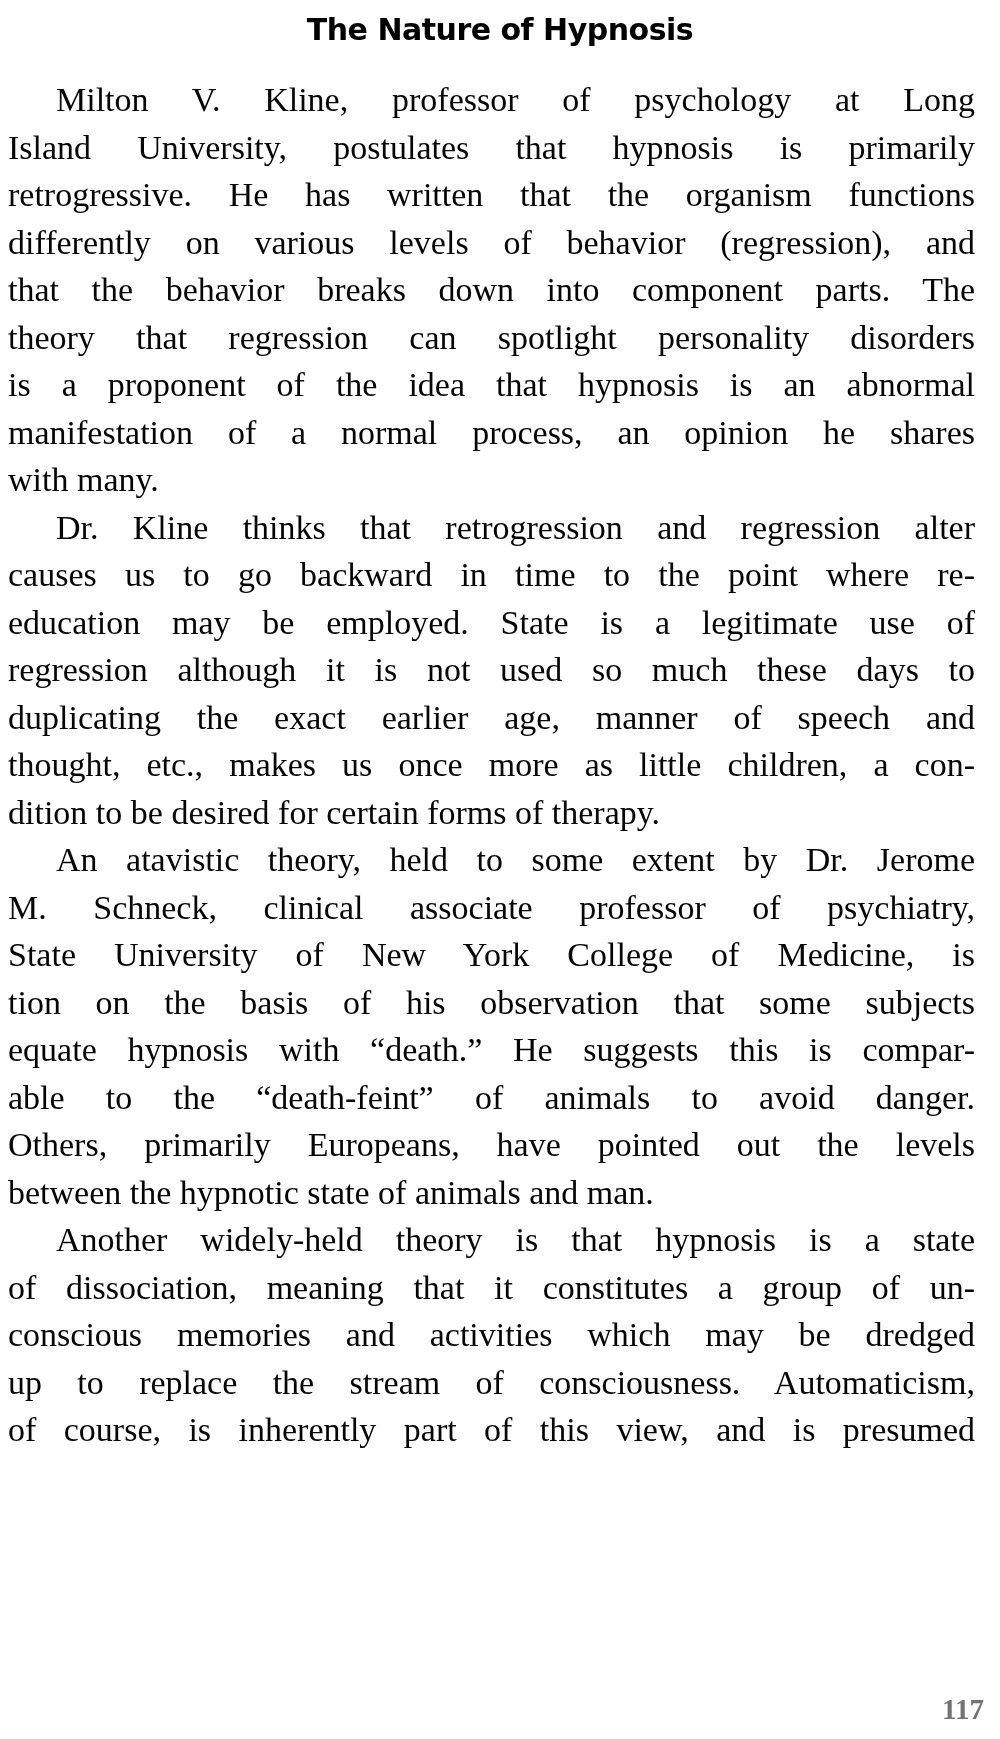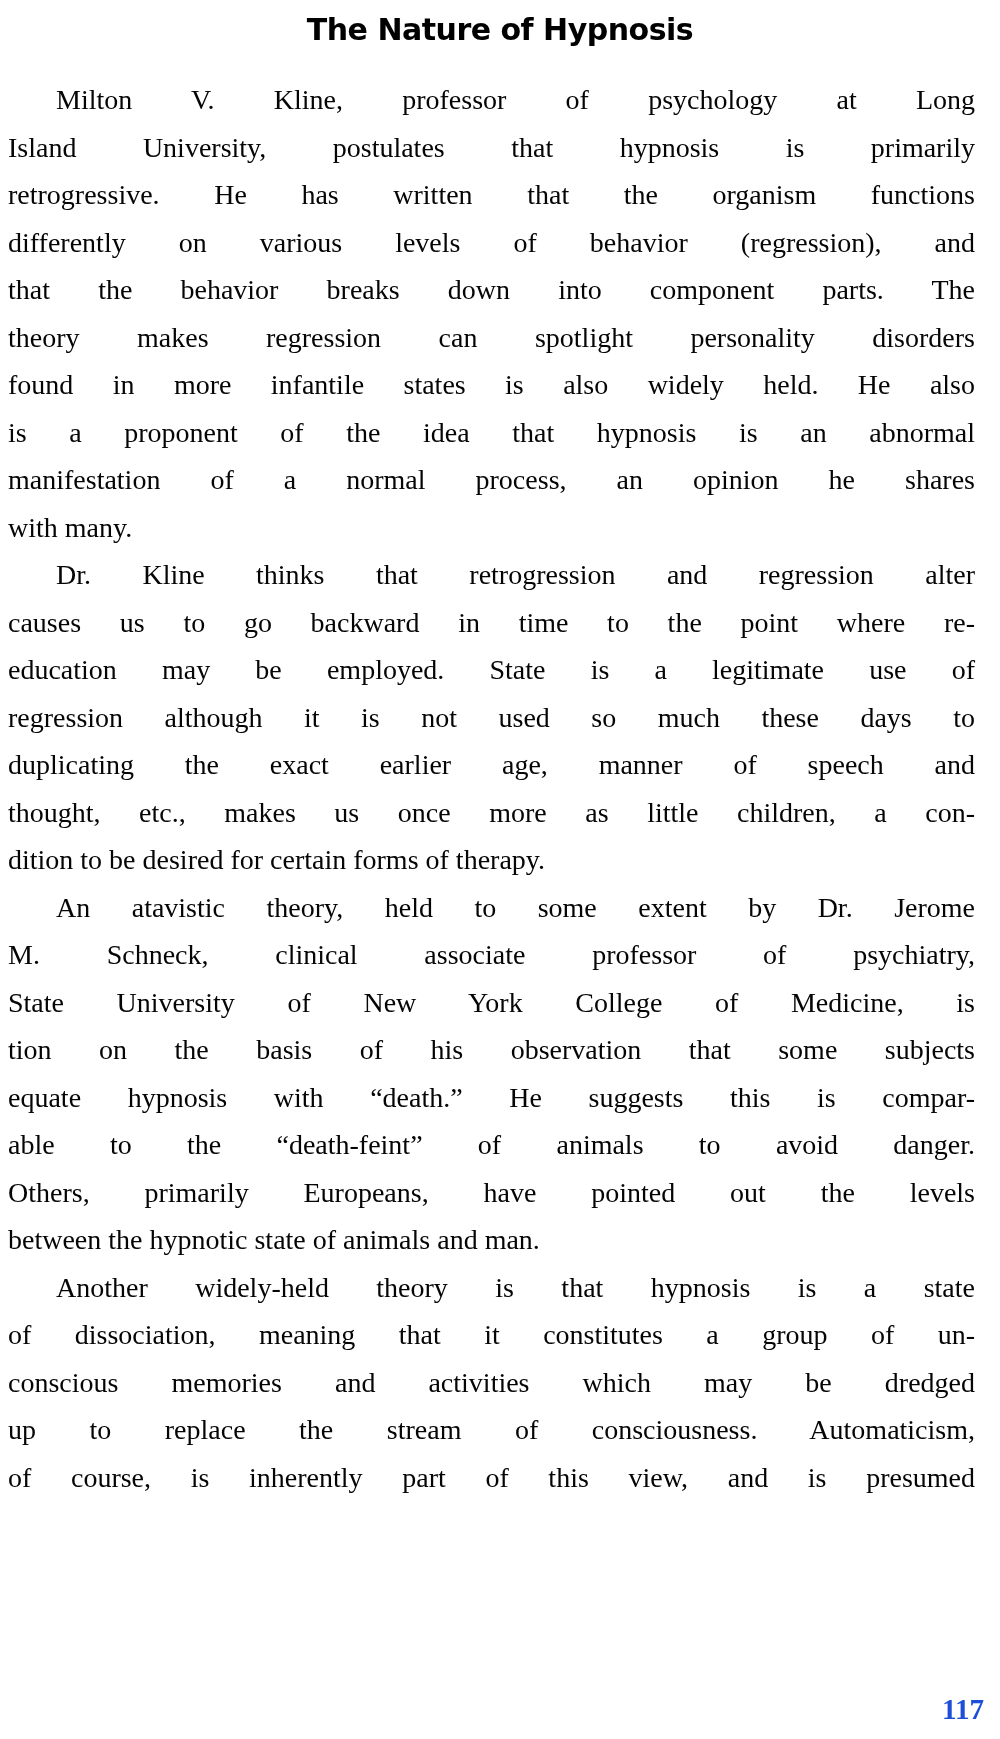--- a/index.html
+++ b/index.html
@@ -26,21 +26,21 @@
     font-size: 30px;
     letter-spacing: -0.5px;
     color: #000000;
   }
   .body-text {
     position: absolute;
     top: 76px;
     left: 8px;
     right: 25px;
     font-family: "Liberation Serif", "DejaVu Serif", serif;
-    font-size: 28px;
+    font-size: 34px;
     color: #050505;
   }
   .line {
     height: 47.5px;
     line-height: 47.5px;
     text-align: justify;
     text-align-last: justify;
     white-space: nowrap;
     overflow: visible;
   }
@@ -52,37 +52,36 @@
   }
   .line.italic {
   }
   .page-number {
     position: absolute;
     top: 1693px;
     right: 16px;
     font-family: "Liberation Serif", "DejaVu Serif", serif;
     font-weight: bold;
     font-size: 29px;
-    color: #1d4ed8;
+    color: #737373;
   }
 </style>
 </head>
 <body>
 
 <div class="page">
   <div class="title">The Nature of Hypnosis</div>
 
   <div class="body-text" id="body-text">
       <div class="line first">Milton V. Kline, professor of psychology at Long</div>
       <div class="line">Island University, postulates that hypnosis is primarily</div>
       <div class="line">retrogressive. He has written that the organism functions</div>
       <div class="line">differently on various levels of behavior (regression), and</div>
       <div class="line">that the behavior breaks down into component parts. The</div>
-      <div class="line">theory makes regression can spotlight personality disorders</div>
-      <div class="line">found in more infantile states is also widely held. He also</div>
+      <div class="line">theory that regression can spotlight personality disorders</div>
       <div class="line">is a proponent of the idea that hypnosis is an abnormal</div>
       <div class="line">manifestation of a normal process, an opinion he shares</div>
       <div class="line para-end">with many.</div>
       <div class="line first">Dr. Kline thinks that retrogression and regression alter</div>
       <div class="line">causes us to go backward in time to the point where re-</div>
       <div class="line">education may be employed. State is a legitimate use of</div>
       <div class="line italic">regression although it is not used so much these days to</div>
       <div class="line">duplicating the exact earlier age, manner of speech and</div>
       <div class="line">thought, etc., makes us once more as little children, a con-</div>
       <div class="line para-end">dition to be desired for certain forms of therapy.</div>

